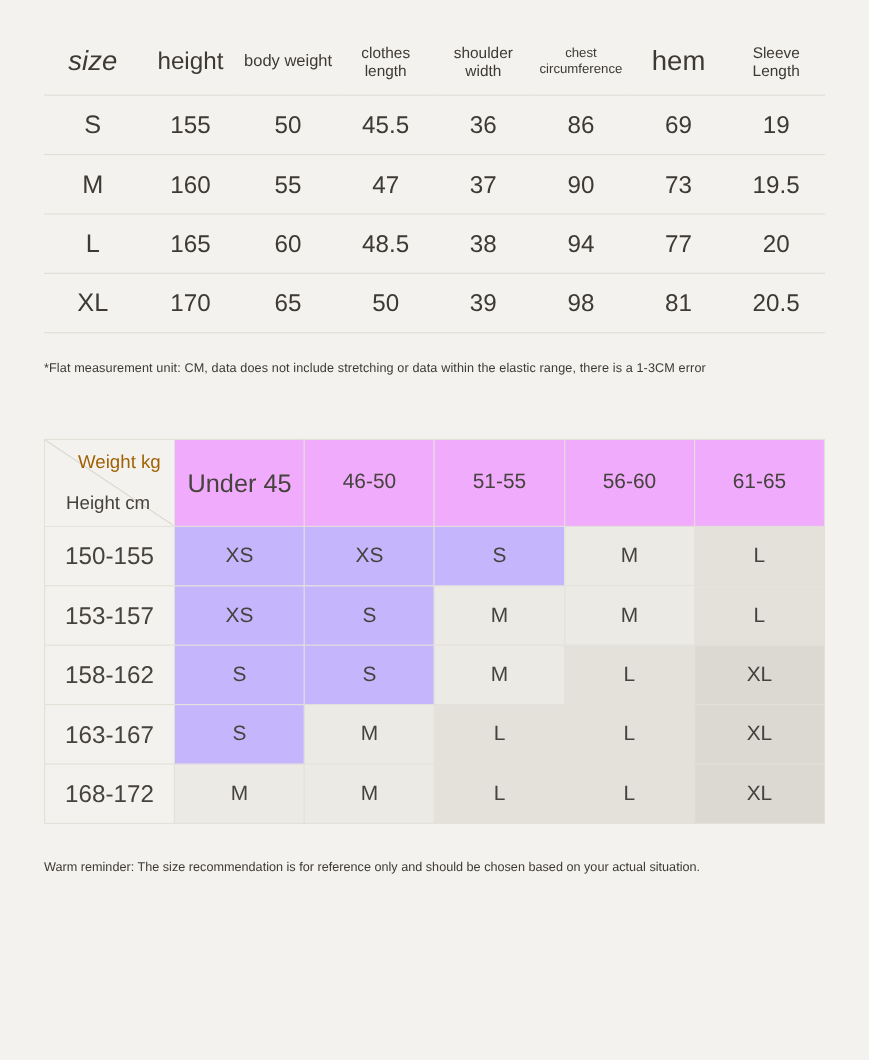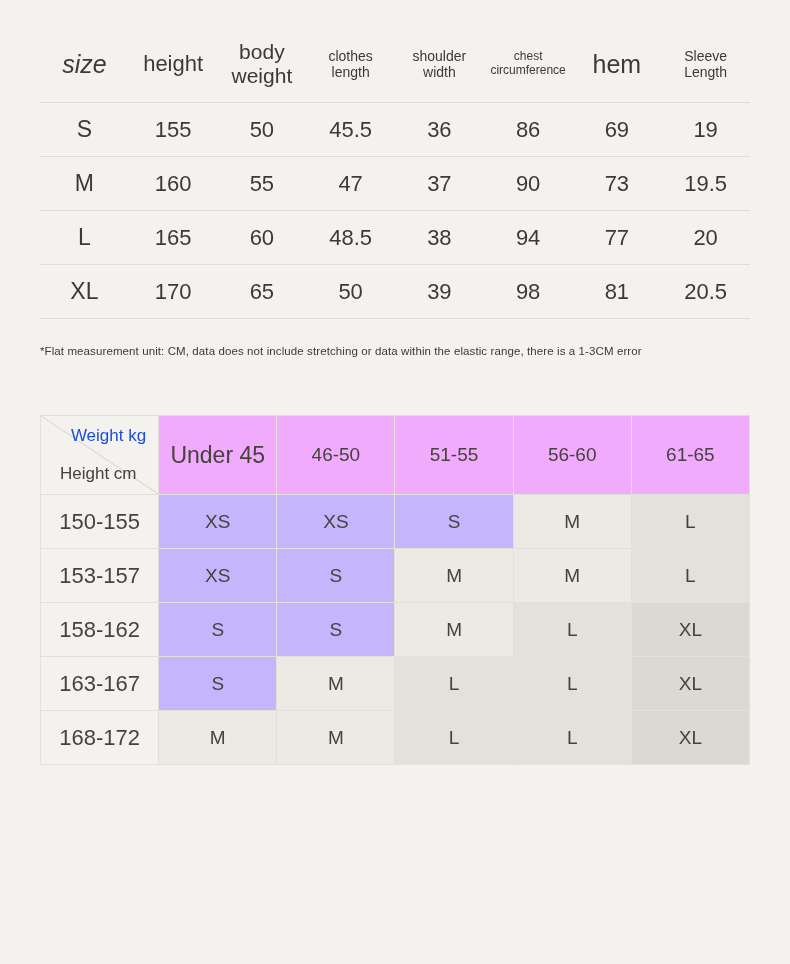--- a/index.html
+++ b/index.html
@@ -49,21 +49,21 @@
   .spec-table tbody tr:first-child td {
     border-top: 1px solid #e0ddd7;
   }
   .spec-table tbody tr:last-child td {
     border-bottom: 1px solid #e0ddd7;
   }
 
   
   .h-size   { font-size: 25px; font-style: italic; }
   .h-height { font-size: 22px; }
-  .h-weight { font-size: 21px; }
+  .h-weight { font-size: 15px; }
   .h-small  { font-size: 14px; }
   .h-tiny   { font-size: 12px; }
   .h-hem    { font-size: 25px; }
 
   .spec-table tbody td.c-size { font-size: 23px; }
 
   .note {
     margin-top: 26px;
     font-size: 11.5px;
     color: #3d3a35;
@@ -101,21 +101,21 @@
   .corner-line {
     position: absolute;
     top: 0; left: 0;
     width: 100%; height: 100%;
   }
   .corner-weight {
     position: absolute;
     right: 12px;
     top: 10px;
     font-size: 17px;
-    color: #1d4ed8;
+    color: #a16207;
   }
   .corner-height {
     position: absolute;
     left: 19px;
     bottom: 10px;
     font-size: 17px;
     color: #46433e;
   }
   .rec-table thead th.under45 {
     font-size: 23px;
@@ -259,14 +259,15 @@
             <td class="sh1">M</td>
             <td class="sh1">M</td>
             <td class="sh2">L</td>
             <td class="sh2">L</td>
             <td class="sh3">XL</td>
           </tr>
         </tbody>
     </table>
   </div>
 
+  <div class="reminder">Warm reminder: The size recommendation is for reference only and should be chosen based on your actual situation.</div>
 
 </div>
 
 </body></html>

